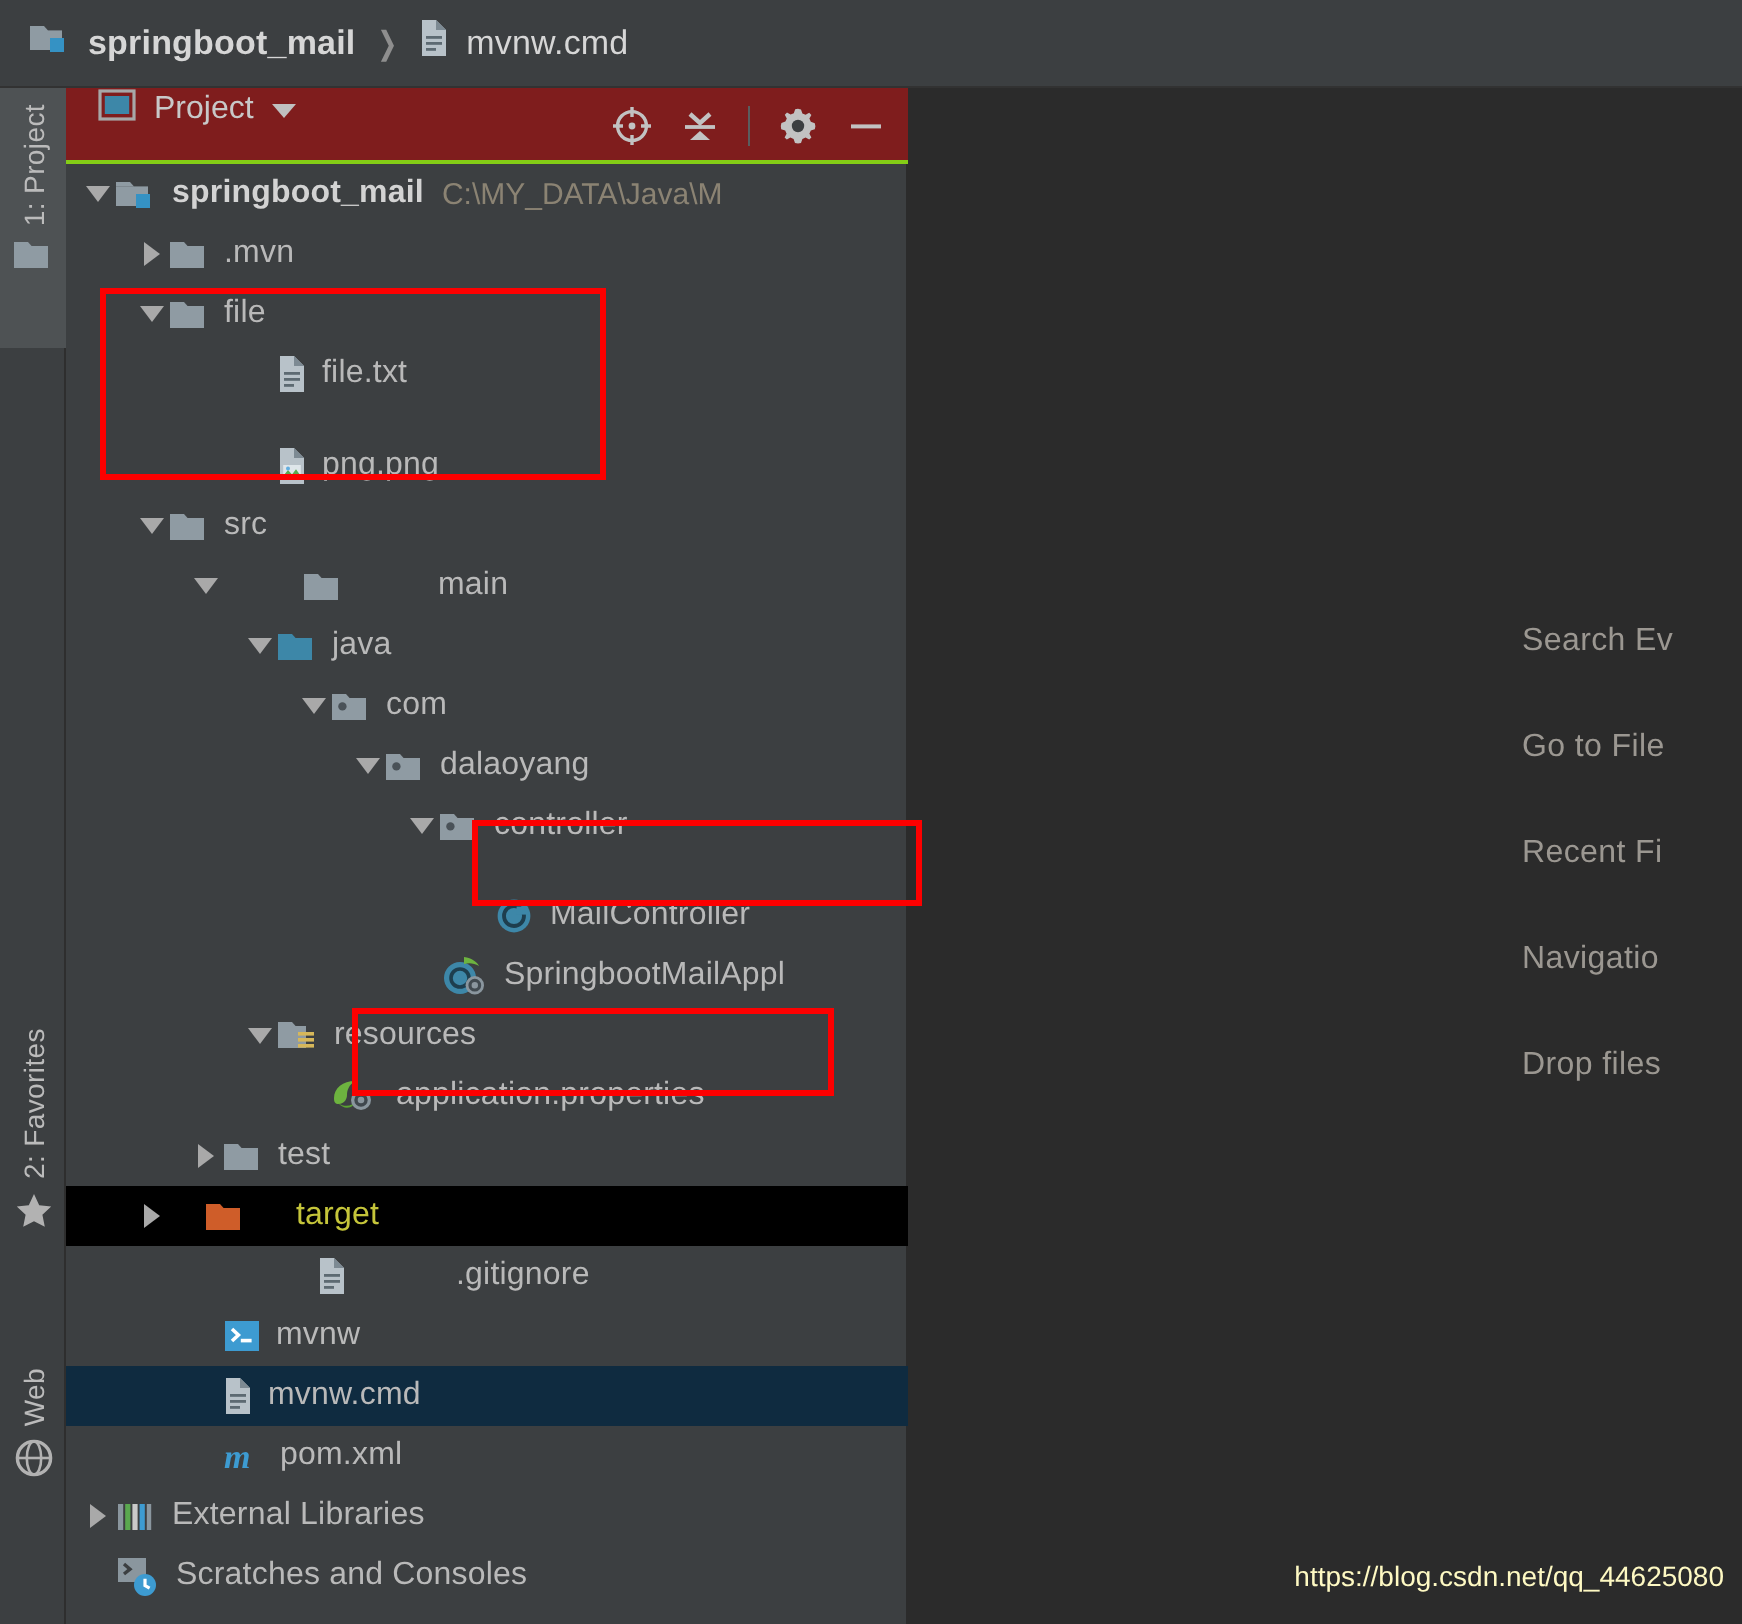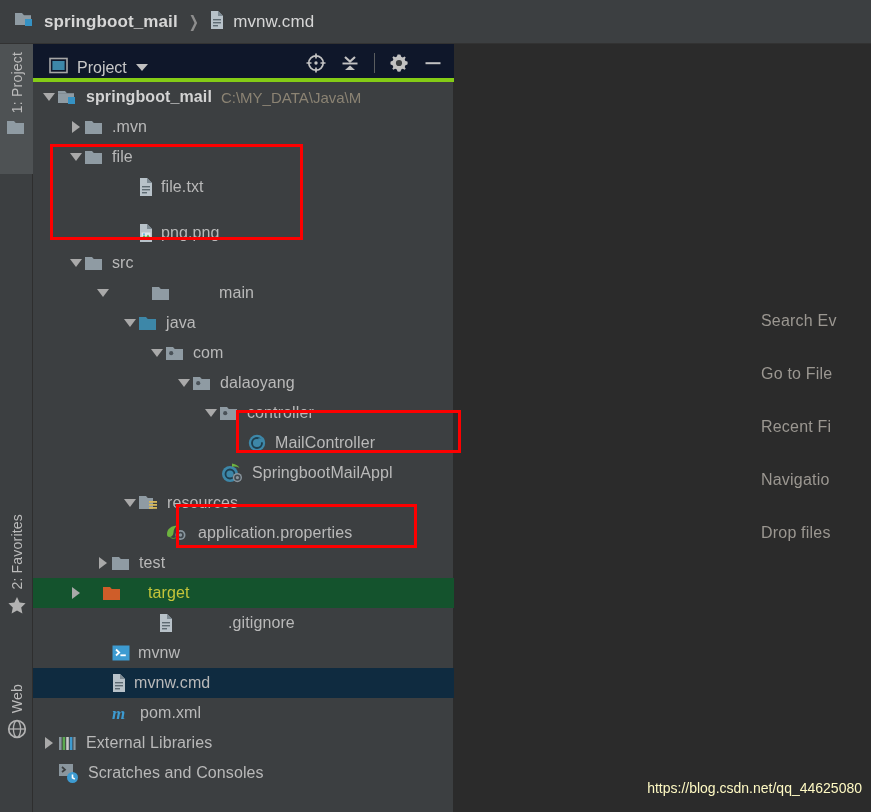--- a/index.html
+++ b/index.html
@@ -46,22 +46,22 @@
   }
 
   
   .projectpanel {
     position: absolute; left: 33px; top: 44px; width: 421px; height: 768px;
     background: #3c3f41;
     border-right: 1px solid #2b2b2b;
   }
   .panel-header {
     position: relative; height: 38px; width: 421px;
-    background: #0f172a; border-bottom: 4px solid #84cc16;
-    display: flex; align-items: flex-end;
+    background: #7f1d1d; border-bottom: 2px solid #84cc16;
+    display: flex; align-items: flex-start;
   }
   .panel-title-box { display: flex; align-items: center; margin-left: 16px; }
   .panel-title {
     font-size: 16px; color: #c8c8c8; margin-left: 9px;
   }
   .caret-down {
     width: 0; height: 0; margin-left: 9px;
     border-left: 6px solid transparent; border-right: 6px solid transparent;
     border-top: 7px solid #c0c0c0;
   }
@@ -95,21 +95,21 @@
   .tri-d {
     width: 0; height: 0;
     border-left: 6px solid transparent; border-right: 6px solid transparent;
     border-top: 8px solid #a9a9a9;
   }
   .row .ic { flex: 0 0 auto; display:flex; align-items:center; margin-right: 7px; }
   .row .lbl { font-size: 16px; color: #b9b9b9; letter-spacing: .1px; }
   .row .lbl.bold { font-weight: bold; color: #d3d3d3; }
   .row .sub { font-size: 15px; color: #8b8373; margin-left: 9px; }
   .row.sel { background: #0f2b40; }
-  .row.tgt { background: #14532d; gap: 18px; }
+  .row.tgt { background: #000000; gap: 18px; }
   .row.tgt .lbl { color: #c5c53a; }
 
   
   .redbox {
     position: absolute; border: 3px solid #fd0000; pointer-events: none;
     z-index: 40;
   }
 
   
   .editor {
@@ -375,21 +375,21 @@
           </span>
           <span class="ic">
             <svg width="21" height="17" viewBox="0 0 21 17">
               <path d="M1 2h7l2 2.2H1z" fill="#8f9ba3"></path>
               <rect x="1" y="4" width="17" height="11" fill="#8f9ba3"></rect>
               <circle cx="6.2" cy="8.2" r="2.1" fill="#4a5258"></circle>
             </svg>
           </span>
           <span class="lbl">controller</span>
         </div>
-        <div class="row" style="padding-left: 197px;">
+        <div class="row" style="padding-left: 197px; margin-top: 15px;">
           <span class="twisty"></span>
           <span class="ic">
             <svg width="22" height="22" viewBox="0 0 22 22">
               <circle cx="11" cy="11" r="8.2" fill="#3d87a8"></circle>
               <circle cx="11" cy="11" r="5" fill="none" stroke="#1e3e4e" stroke-width="1.9"></circle>
               <rect x="12.3" y="6.3" width="5.8" height="4" fill="#3d87a8"></rect>
             </svg>
           </span>
           <span class="lbl">MailController</span>
         </div>

